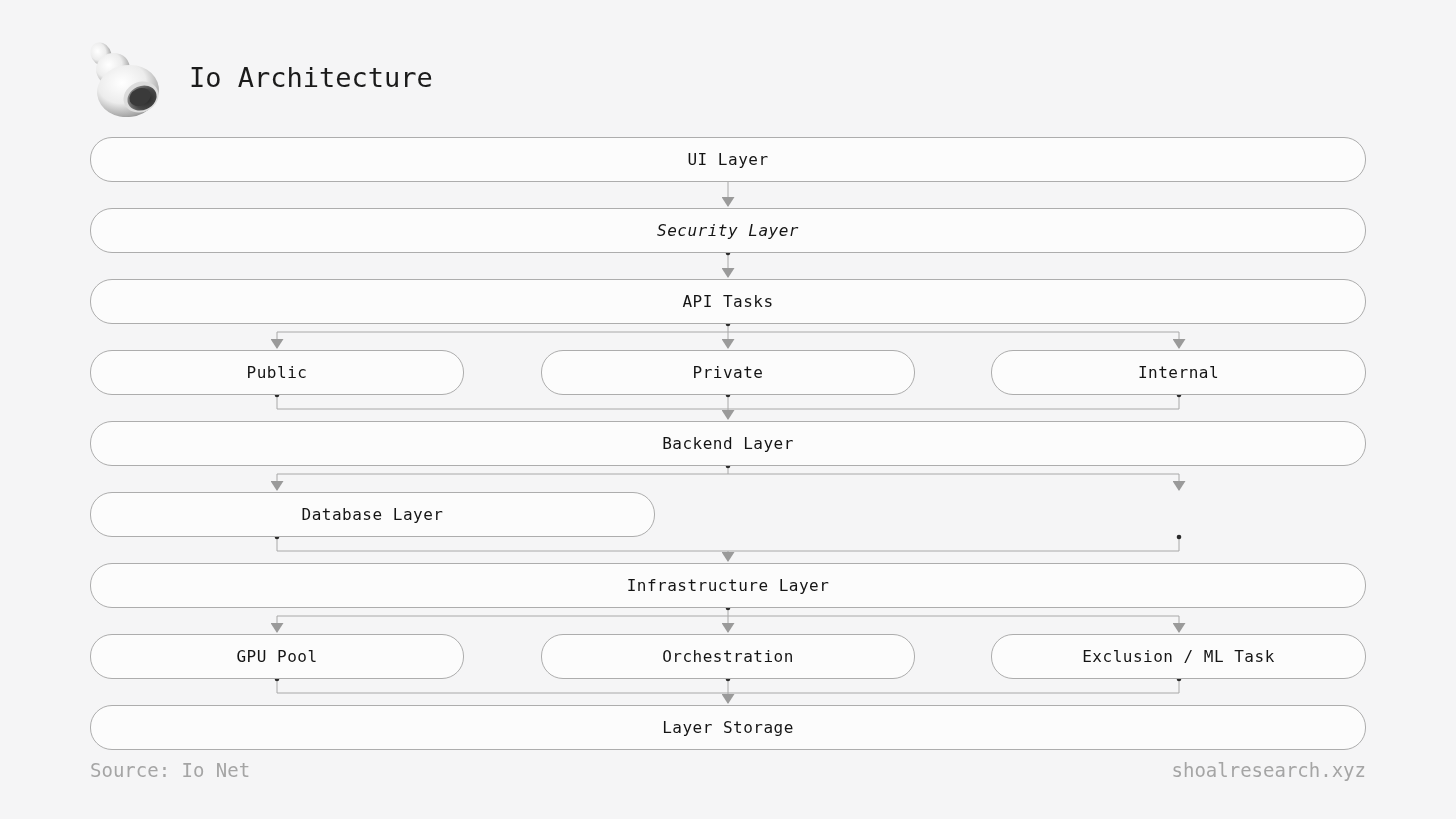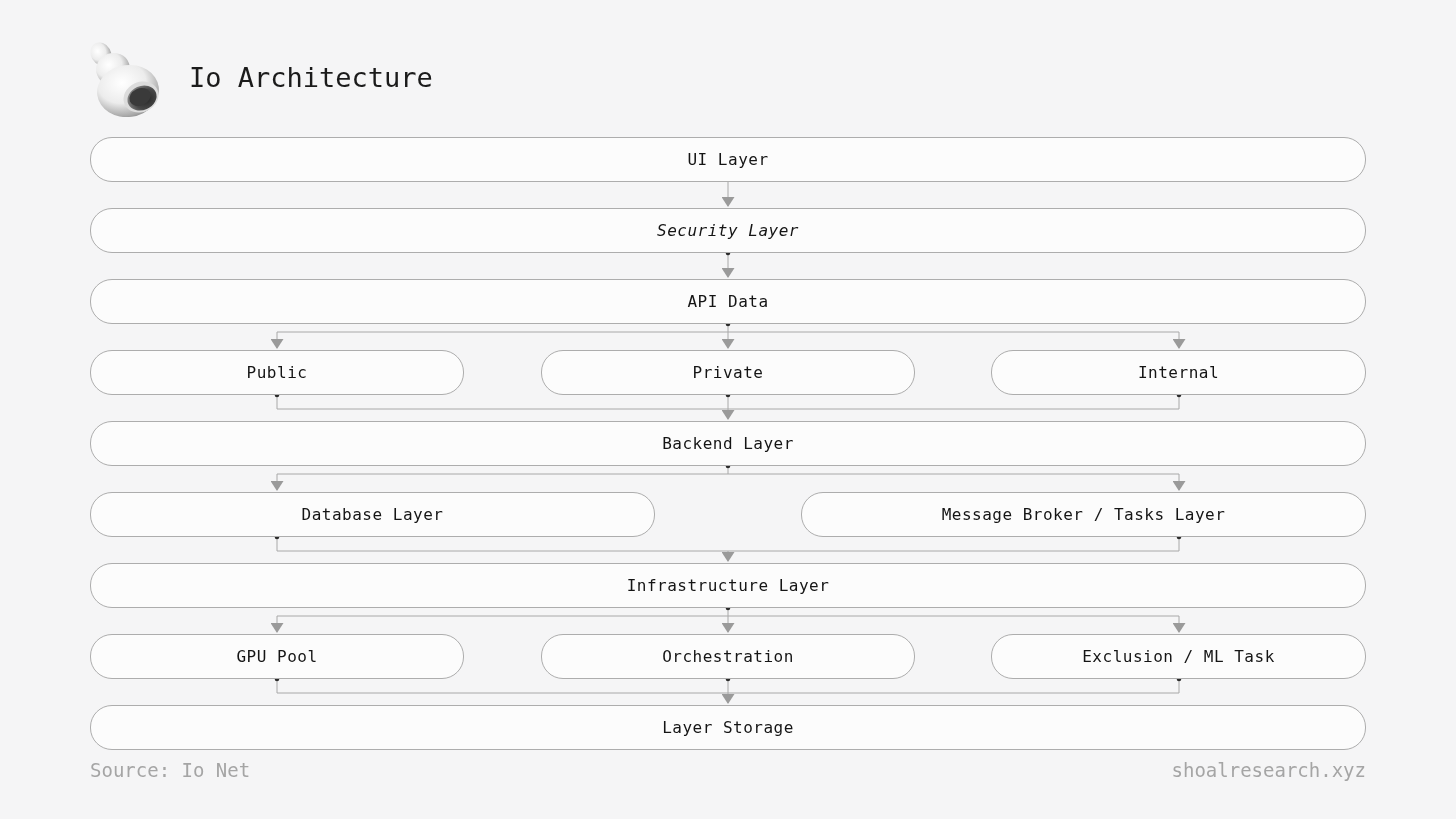--- a/index.html
+++ b/index.html
@@ -177,30 +177,29 @@
       <circle cx="1179" cy="537" r="2.3"></circle>
       <circle cx="728" cy="608" r="2.3"></circle>
       <circle cx="277" cy="679" r="2.3"></circle>
       <circle cx="728" cy="679" r="2.3"></circle>
       <circle cx="1179" cy="679" r="2.3"></circle>
     </g>
   </svg>
 
   <div class="node" style="left:90px; top:137px; width:1276px;">UI Layer</div>
   <div class="node" style="left:90px; top:208px; width:1276px;font-style:italic;">Security Layer</div>
-  <div class="node" style="left:90px; top:279px; width:1276px;">API Data</div>
+  <div class="node" style="left:90px; top:279px; width:1276px;">API Tasks</div>
 
   <div class="node" style="left:90px; top:350px; width:374px;">Public</div>
   <div class="node" style="left:541px; top:350px; width:374px;">Private</div>
   <div class="node" style="left:991px; top:350px; width:375px;">Internal</div>
 
   <div class="node" style="left:90px; top:421px; width:1276px;">Backend Layer</div>
 
   <div class="node" style="left:90px; top:492px; width:565px;">Database Layer</div>
-  <div class="node" style="left:801px; top:492px; width:565px;">Message Broker / Tasks Layer</div>
 
   <div class="node" style="left:90px; top:563px; width:1276px;">Infrastructure Layer</div>
 
   <div class="node" style="left:90px; top:634px; width:374px;">GPU Pool</div>
   <div class="node" style="left:541px; top:634px; width:374px;">Orchestration</div>
   <div class="node" style="left:991px; top:634px; width:375px;">Exclusion / ML Task</div>
 
   <div class="node" style="left:90px; top:705px; width:1276px;">Layer Storage</div>
 
   <div class="footer-left">Source: Io Net</div>

